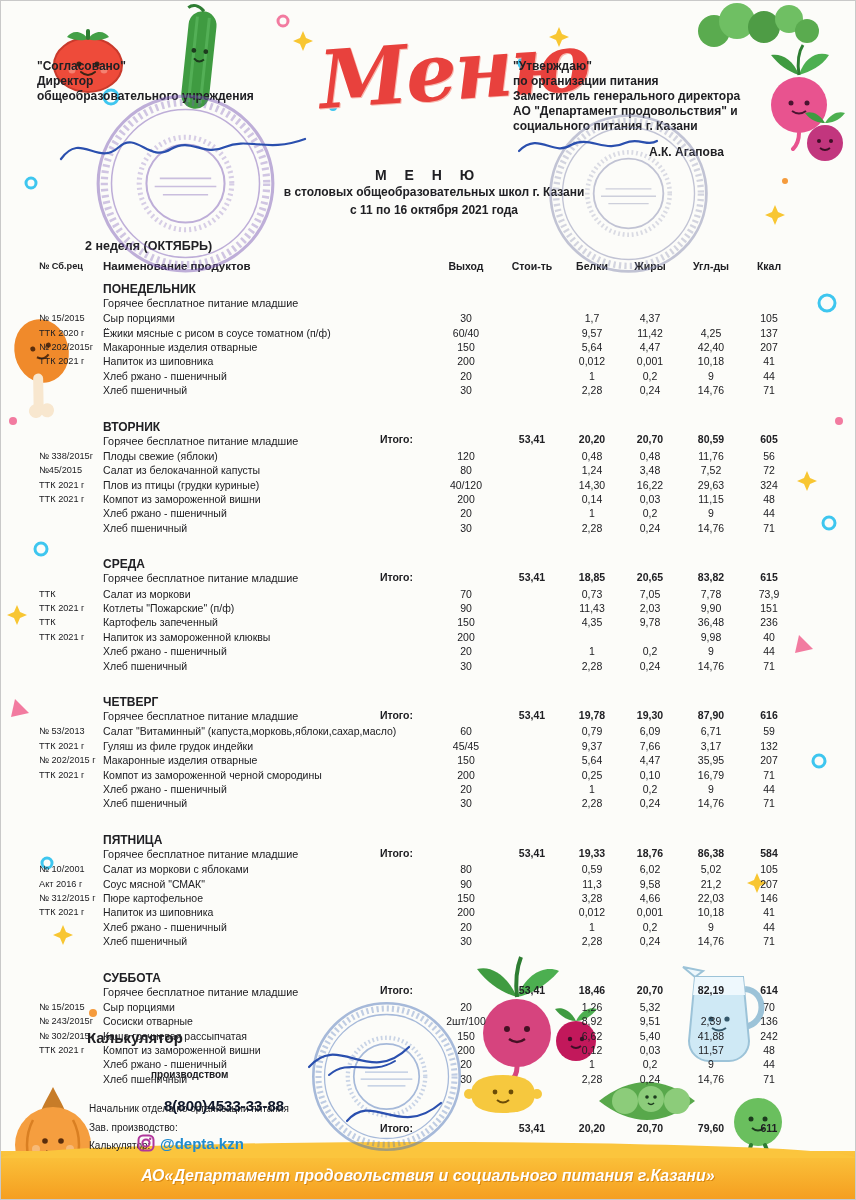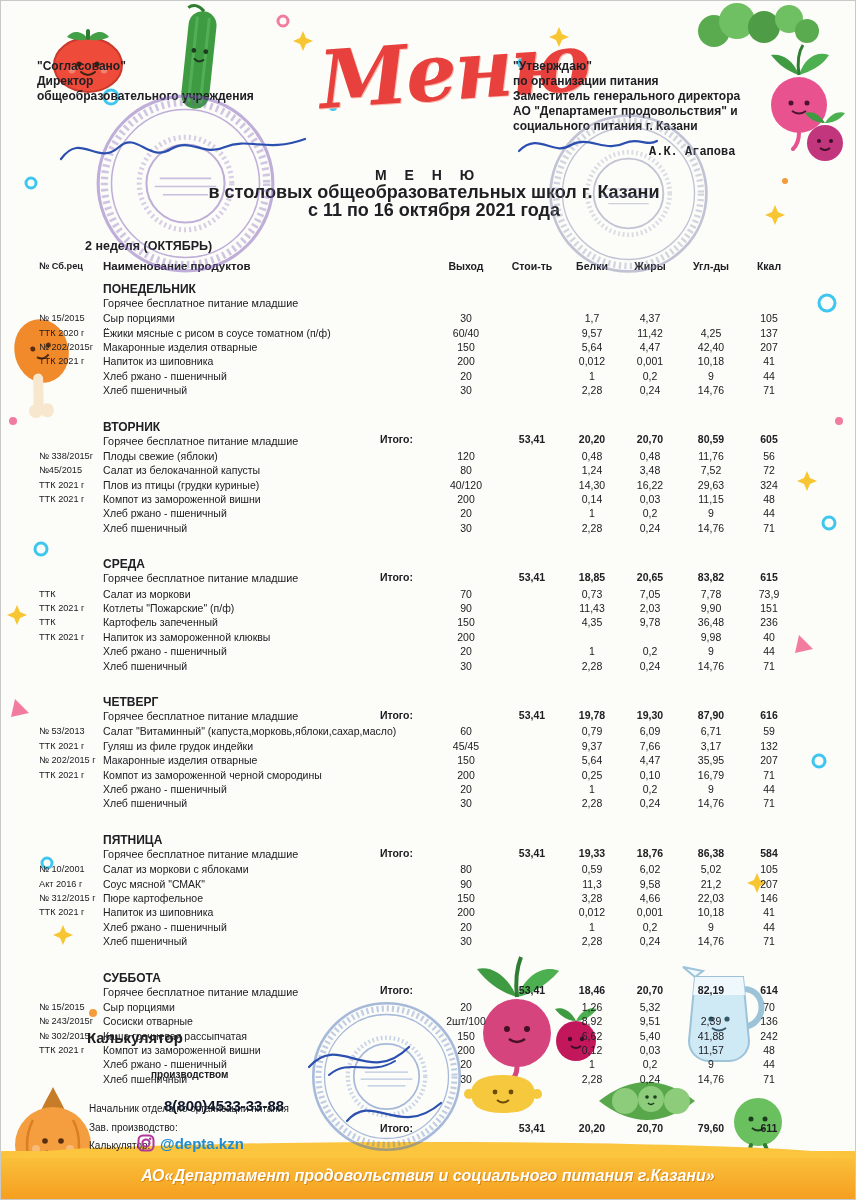--- a/index.html
+++ b/index.html
@@ -8,27 +8,27 @@
         font-family:"Liberation Sans", sans-serif;color:#202024;}
   .decor,.confetti,.stamp,.sig{position:absolute;pointer-events:none;}
   .decor{z-index:1;}
   .confetti{z-index:1;left:0;top:0;}
   .content{position:absolute;inset:0;z-index:2;}
   .stamp{z-index:3;opacity:.48;}
   .sig{z-index:3;}
 
   .approve-left{position:absolute;left:36px;top:58px;width:240px;font-weight:700;font-size:12px;line-height:15px;}
   .approve-right{position:absolute;left:512px;top:58px;width:312px;font-weight:700;font-size:12px;line-height:15px;}
-  .signer{position:absolute;left:648px;top:144px;font-weight:700;font-size:12px;font-family:Liberation Mono, monospace;}
+  .signer{position:absolute;left:648px;top:144px;font-weight:700;font-size:12px;}
   .title-menu{position:absolute;left:318px;top:30px;font-family:"DejaVu Serif", serif;
       font-style:italic;font-weight:700;font-size:80px;line-height:1;color:#e8413d;
       transform:rotate(-4deg);letter-spacing:-2px;text-shadow:1px 1px 0 #f7b9b0;}
   .center-head{position:absolute;left:0;right:0;top:166px;text-align:center;font-weight:700;}
   .center-head .l1{font-size:14px;letter-spacing:7px;}
-  .center-head .l2,.center-head .l3{font-size:18px;line-height:18px;margin-left:12px;}
+  .center-head .l2,.center-head .l3{font-size:12px;line-height:18px;margin-left:12px;}
   .week-label{position:absolute;left:84px;top:238px;font-weight:700;font-size:12.5px;}
 
   .menu-table{position:absolute;left:38px;top:256px;width:772px;}
   .trow{display:grid;grid-template-columns:64px 328px 70px 62px 58px 58px 64px 52px;
         height:14.4px;align-items:center;white-space:nowrap;}
   .trow.head{height:17px;font-weight:700;font-size:11.5px;}
   .trow.head .c-name{font-size:11.5px;}
   .c-ref{font-size:9.2px;}
   .c-name{font-size:10.5px;}
   .c-num{font-size:10.5px;text-align:center;}

